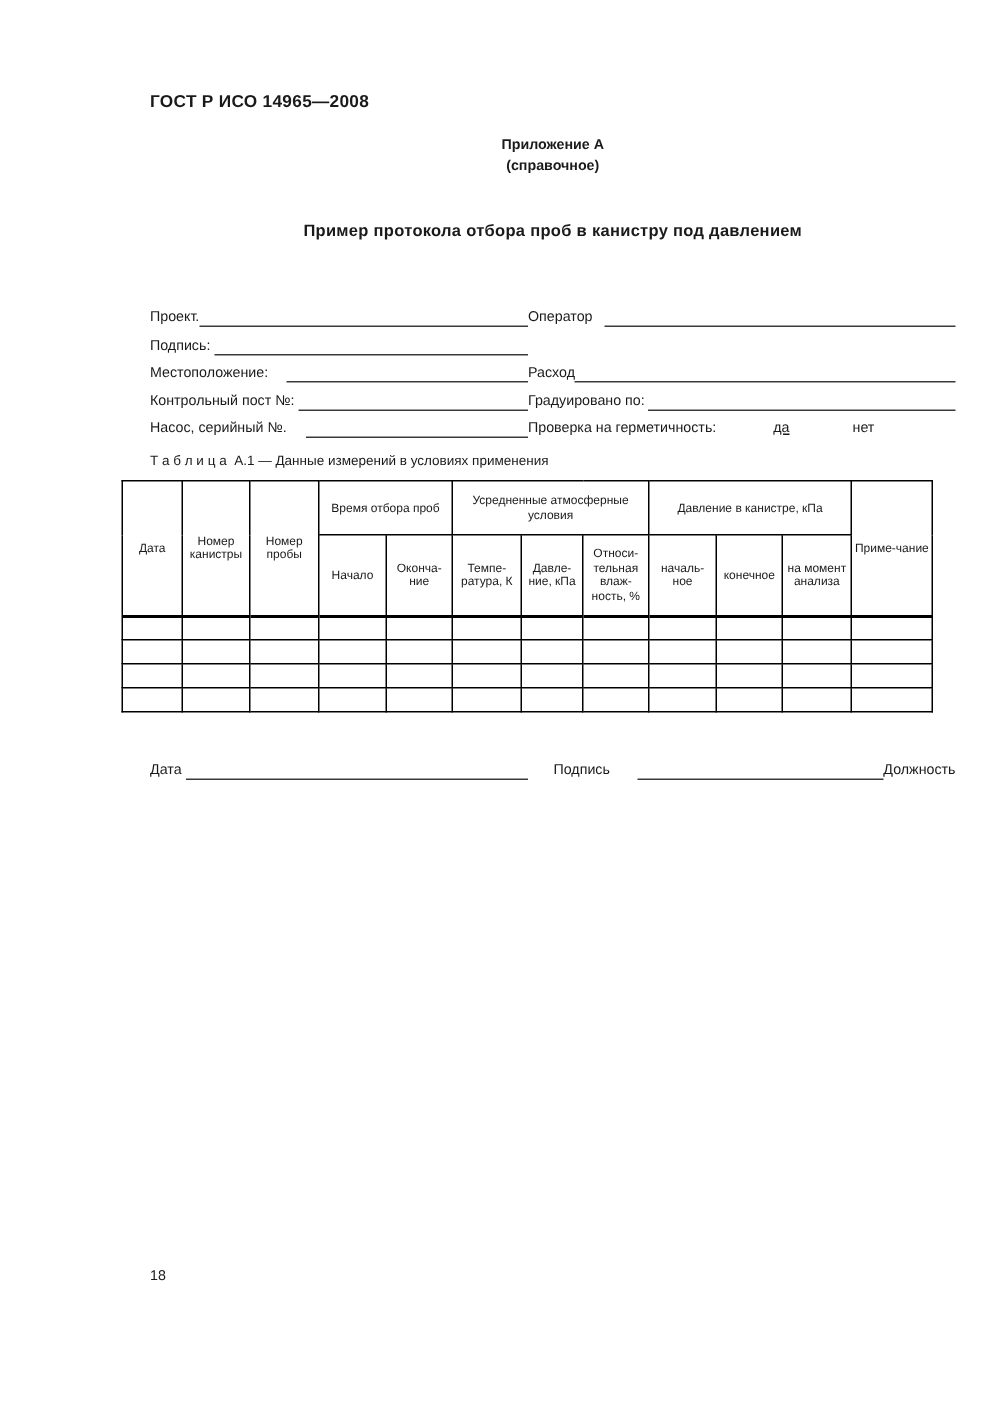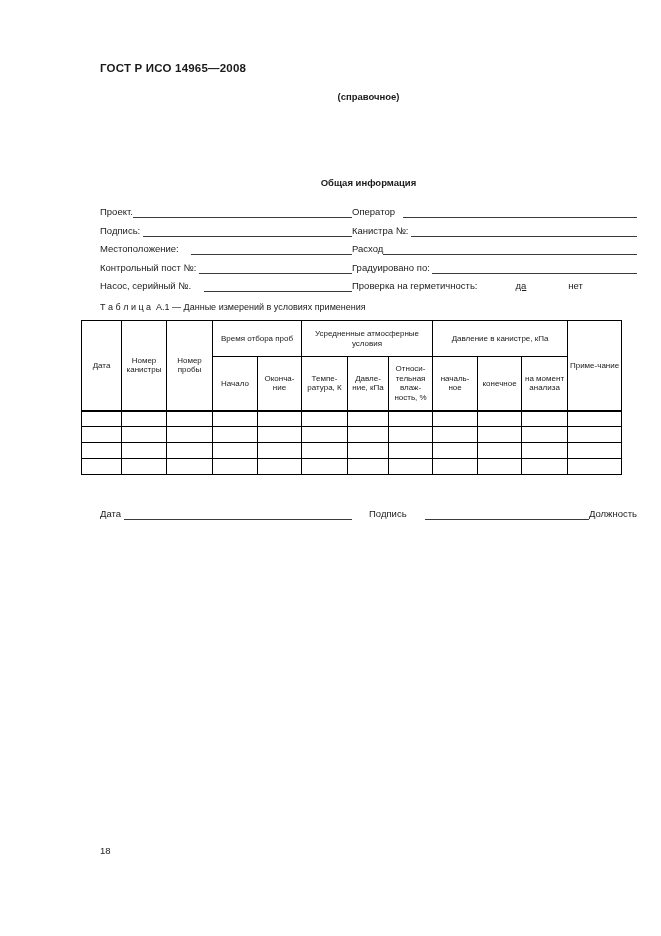--- a/index.html
+++ b/index.html
@@ -79,44 +79,41 @@
   .page-number { left: 80px; top: 845px; font-size: 9.5px; }
 </style>
 </head>
 <body>
 
 <div class="page">
 
   <div class="abs std-ref">ГОСТ Р ИСО 14965—2008</div>
 
   <div class="abs appendix">
+    <div>Приложение А</div>
     <div>(справочное)</div>
   </div>
 
-
-  <div class="abs section-heading">Общая информация</div>
+  <div class="abs doc-title">Пример протокола отбора проб в канистру под давлением</div>
+
 
   <div class="abs form-row" style="top:204px">
     <div class="fgroup-left">
       <span class="flabel">Проект.</span>
       <span class="fline"></span>
     </div>
     <div class="fgroup-right">
       <span class="flabel">Оператор </span>
       <span class="fline gap-s"></span>
     </div>
   </div>
 
   <div class="abs form-row" style="top:223px">
     <div class="fgroup-left">
       <span class="flabel">Подпись: </span>
-      <span class="fline"></span>
-    </div>
-    <div class="fgroup-right">
-      <span class="flabel">Канистра №: </span>
       <span class="fline"></span>
     </div>
   </div>
 
   <div class="abs form-row" style="top:241px">
     <div class="fgroup-left">
       <span class="flabel">Местоположение: </span>
       <span class="fline gap-m"></span>
     </div>
     <div class="fgroup-right">

